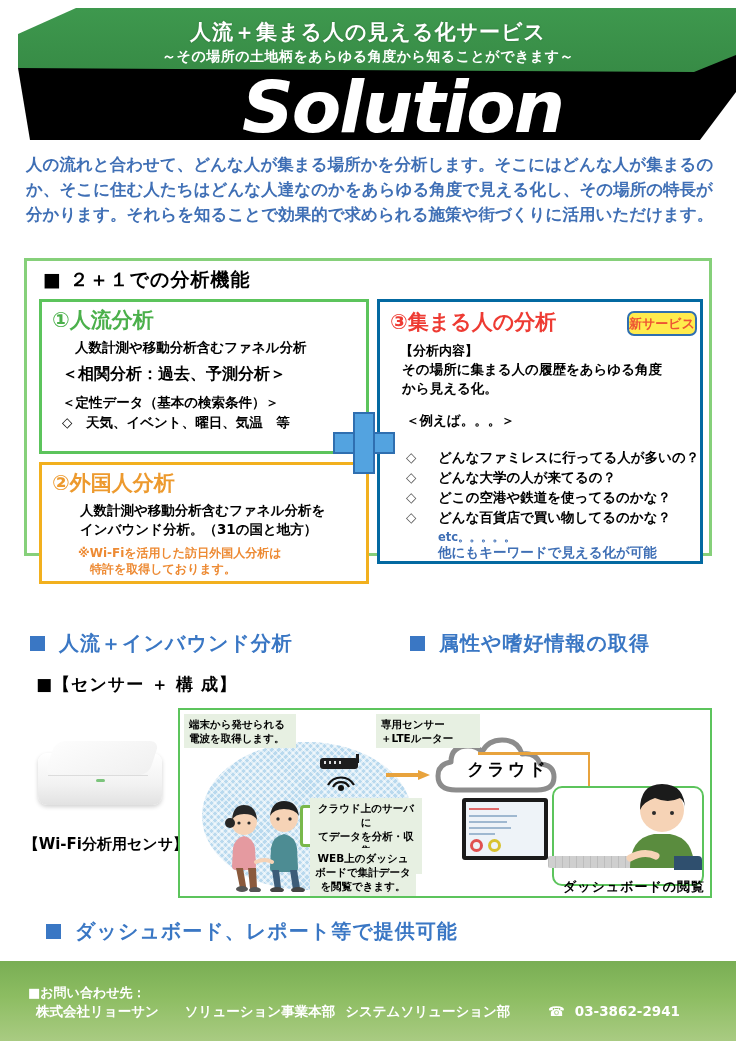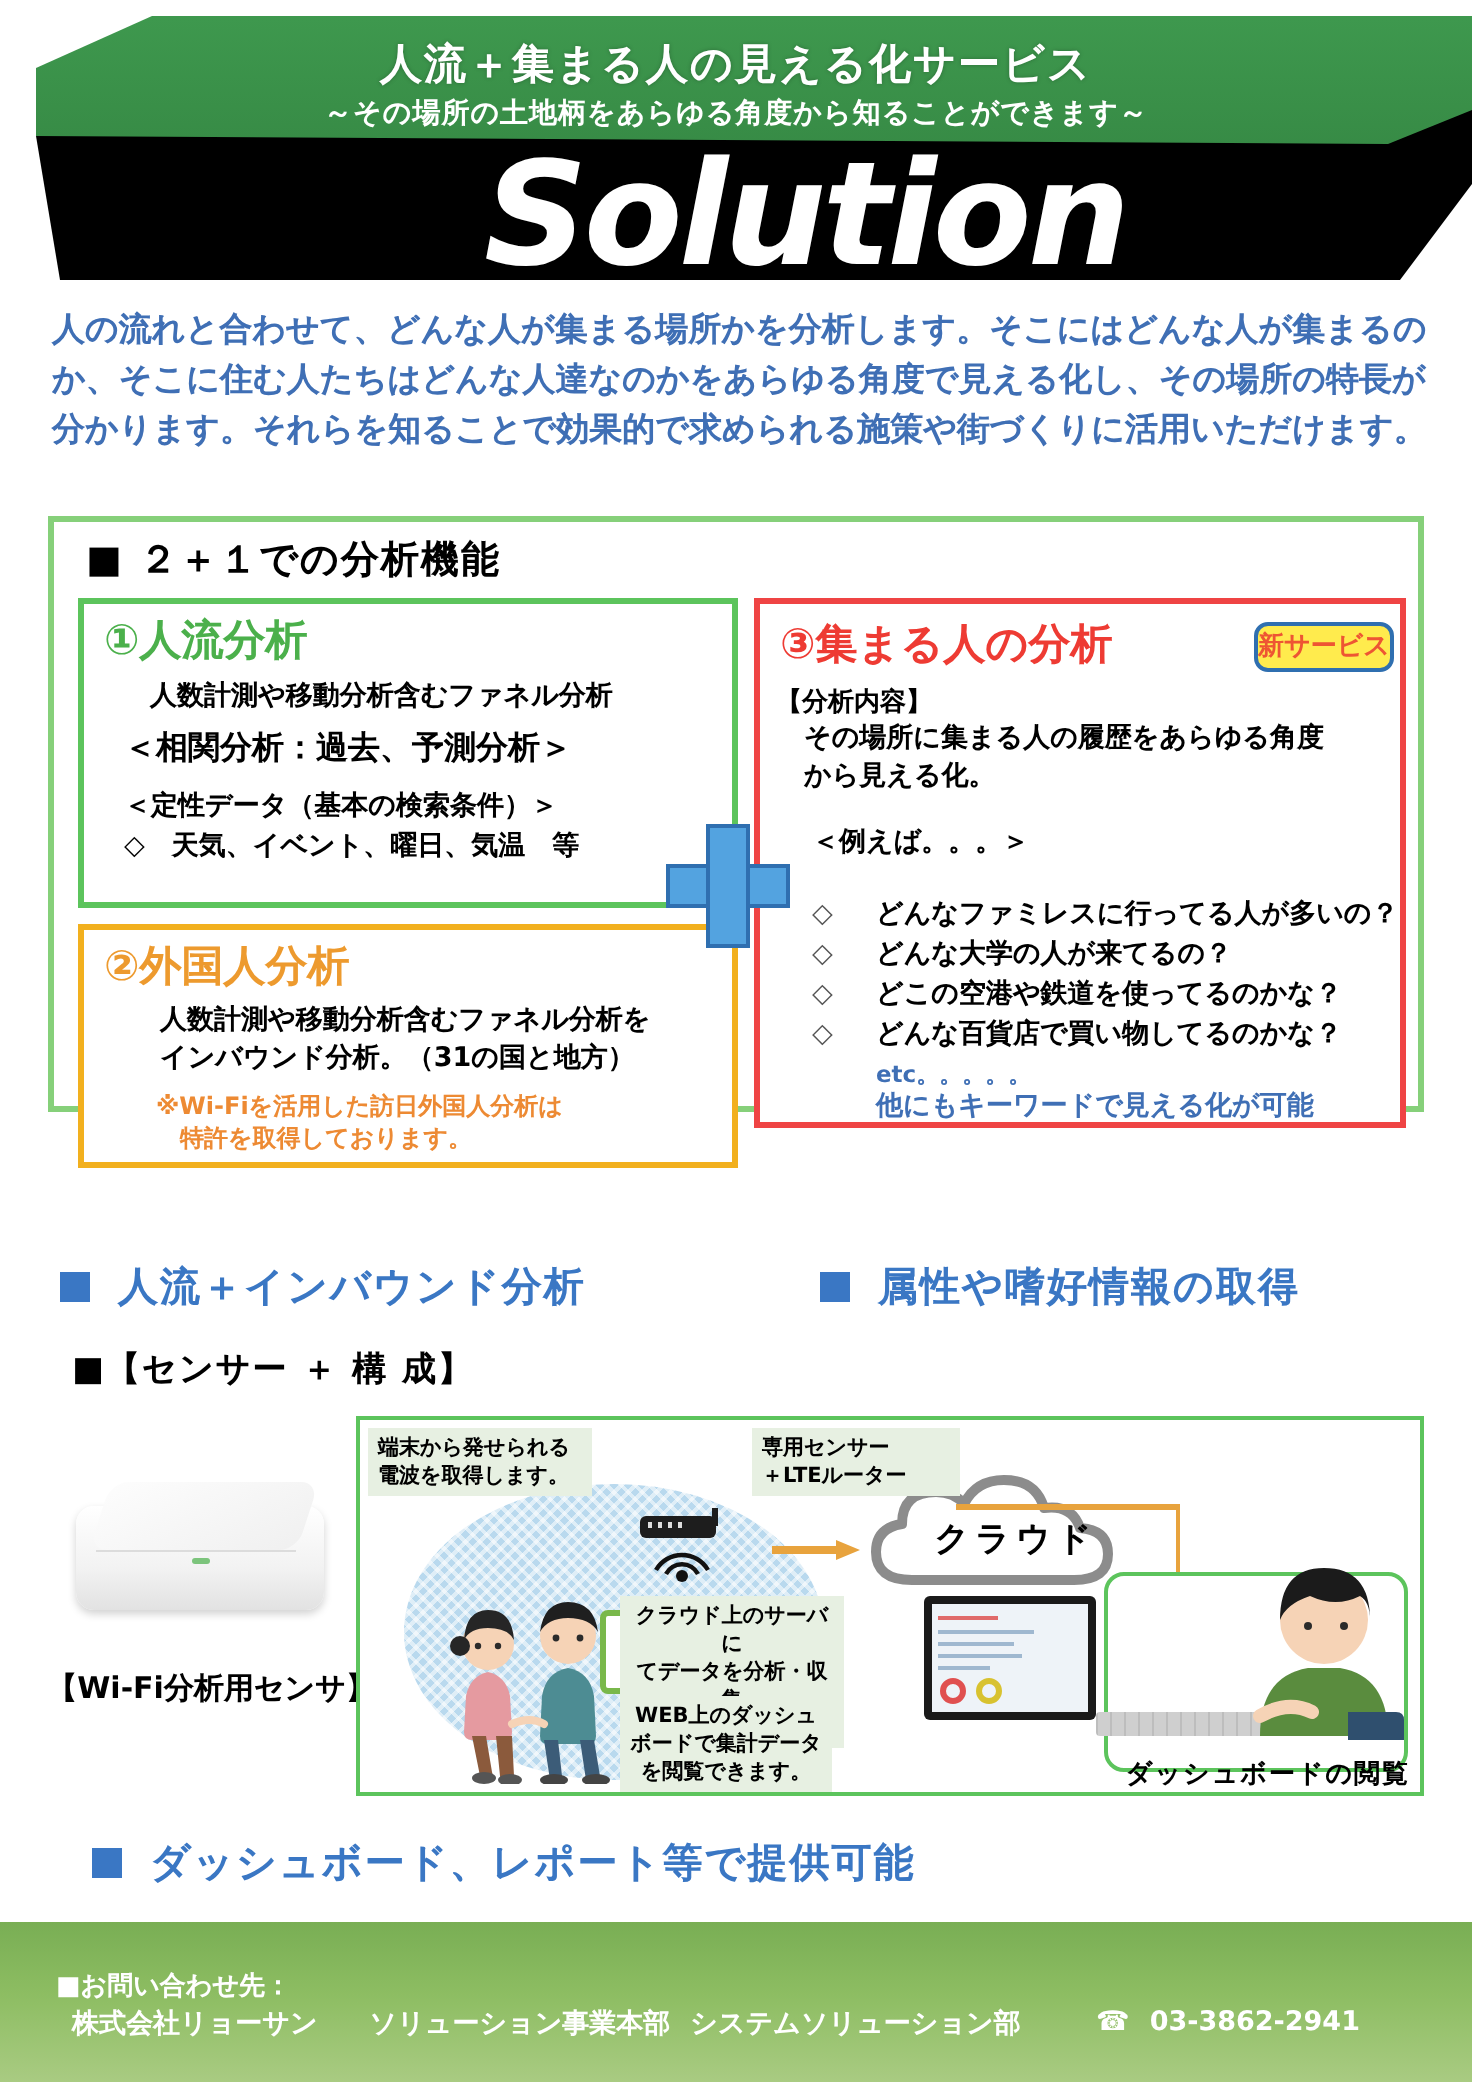--- a/index.html
+++ b/index.html
@@ -86,30 +86,30 @@
   .plus-wrap{position:absolute;left:333px;top:412px;width:62px;height:62px;}
   .plus-h{position:absolute;left:0;top:20px;width:62px;height:22px;
     background:#53a3e0;border:2px solid #2f6fb0;box-sizing:border-box;}
   .plus-v{position:absolute;left:20px;top:0;width:22px;height:62px;
     background:#53a3e0;border:2px solid #2f6fb0;box-sizing:border-box;}
   .plus-inner{position:absolute;left:22px;top:22px;width:18px;height:18px;background:#53a3e0;}
 
   
   .col-right{
     position:absolute;left:350px;top:38px;width:326px;height:265px;
-    border:3px solid #ef4444;box-sizing:border-box;background:#fff;
+    border:3px solid #0369a1;box-sizing:border-box;background:#fff;
   }
   .b3-head{position:absolute;left:10px;top:6px;color:#ee3b33;font-size:21px;font-weight:bold;}
   .badge{
     position:absolute;left:247px;top:9px;width:70px;height:25px;
     background:#ffeb4d;border:2px solid #2f6fb0;border-radius:7px;
     box-sizing:border-box;text-align:center;line-height:21px;
     color:#ee5533;font-size:13px;font-weight:bold;
   }
-  .b3-k1{position:absolute;left:8px;top:40px;color:#000;font-size:13px;font-weight:bold;}
+  .b3-k1{position:absolute;left:20px;top:40px;color:#000;font-size:13px;font-weight:bold;}
   .b3-k2{position:absolute;left:22px;top:58px;color:#000;font-size:13.5px;font-weight:bold;line-height:19px;}
   .b3-ex{position:absolute;left:26px;top:110px;color:#000;font-size:13.5px;font-weight:bold;}
   .b3-list{position:absolute;left:26px;top:145px;color:#000;font-size:13.5px;font-weight:bold;line-height:20px;}
   .b3-list div{white-space:nowrap;}
   .b3-list .dia{display:inline-block;width:32px;color:#555;}
   .b3-etc{position:absolute;left:58px;top:228px;color:#3f6fb5;font-size:11.5px;font-weight:bold;}
   .b3-etc2{position:absolute;left:58px;top:242px;color:#3f6fb5;font-size:13.5px;font-weight:bold;}
 
   
   .blue-head{

